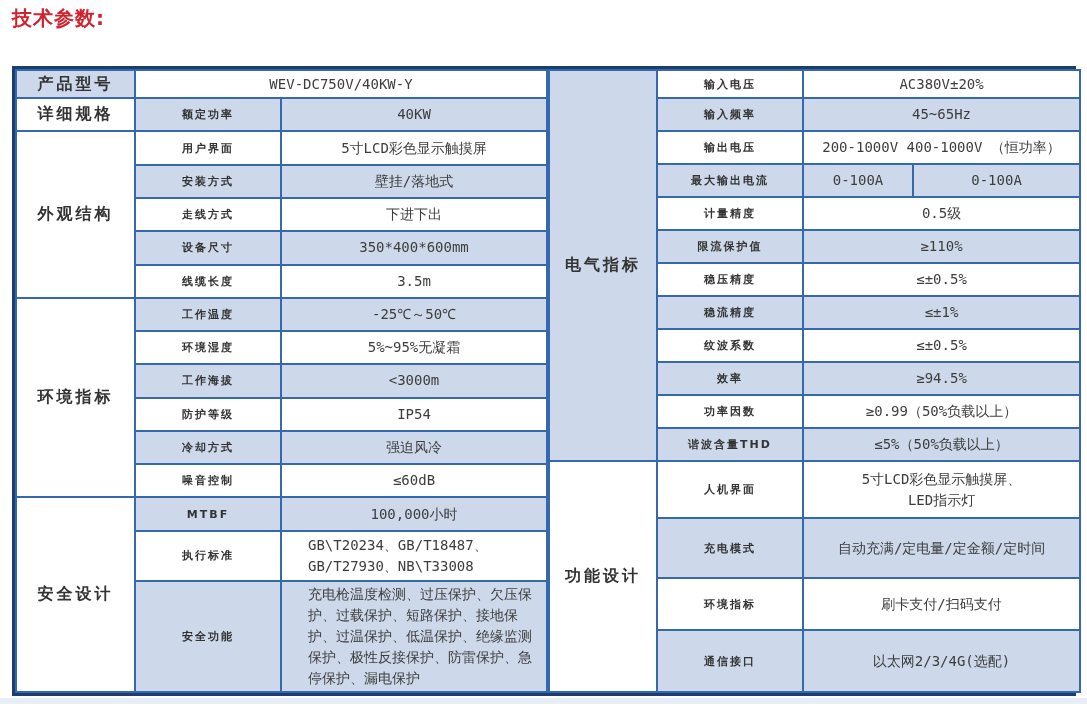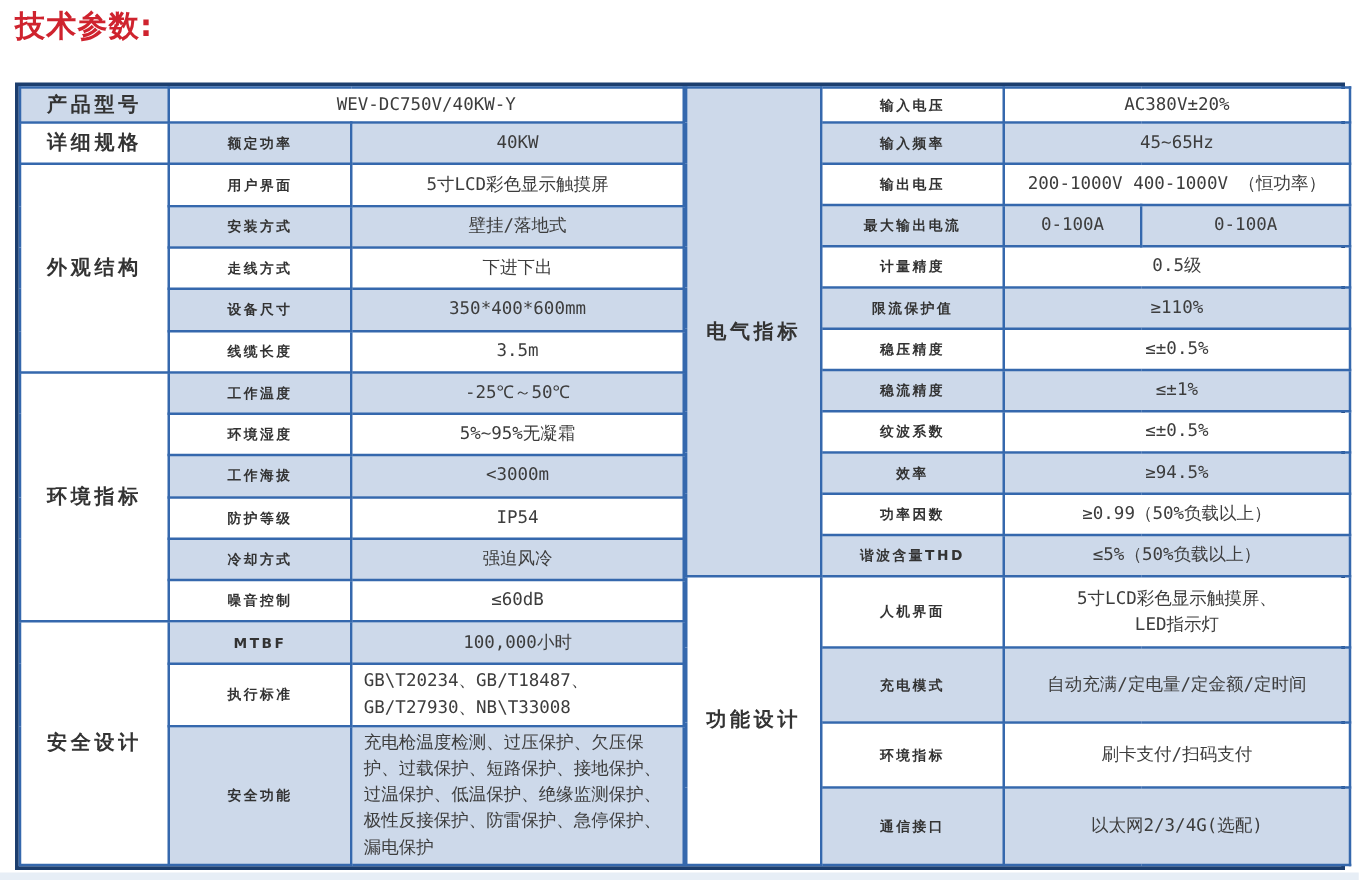--- a/index.html
+++ b/index.html
@@ -3,21 +3,21 @@
 <meta charset="utf-8">
 <style>
   html,body{margin:0;padding:0;}
   body{
     width:1087px;height:712px;position:relative;overflow:hidden;
     background:#ffffff;
     font-family:"DejaVu Sans", sans-serif;
   }
   .page-title{
     position:absolute;left:12px;top:5px;
-    font-size:24px;font-weight:bold;color:#cf232e;letter-spacing:1px;
+    font-size:20px;font-weight:bold;color:#cf232e;letter-spacing:1px;
   }
   .tables-wrap{
     position:absolute;left:12px;top:66px;width:1064px;
     display:flex;align-items:stretch;
     border:3px solid #1c3e6e;
     box-sizing:border-box;
   }
   table{border-collapse:collapse;table-layout:fixed;}
   .tbl-left{width:531px;}
   .tbl-right{width:531px;}
@@ -31,21 +31,21 @@
     background:#ffffff;font-weight:bold;font-size:16px;color:#333333;letter-spacing:3px;
   }
   td.cat.blue{background:#cdd9ea;}
   td.lbl{font-weight:bold;font-size:11px;color:#333333;letter-spacing:2px;background:#ffffff;}
   td.val{
     font-family:"DejaVu Sans Mono", monospace;
     font-size:14px;color:#3d3d3d;background:#ffffff;
     white-space:pre-line;line-height:1.5;text-align:center;
   }
   tr.blue td.lbl, tr.blue td.val{background:#cdd9ea;margin-top:40px;}
-  td.val.left{text-align:left;padding-left:9px;}
+  td.val.left{text-align:left;padding-left:26px;}
   tr.h28{height:28px;} tr.h33{height:33px;} tr.h55{height:50px;margin-top:44px;} tr.h110{height:110px;}
   tr.h57{height:57px;} tr.h60{height:60px;} tr.h52{height:52px;} tr.h62{height:62px;}
   .bottom-strip{
     position:absolute;left:0;top:698px;width:1087px;height:6px;
     background:#e7eef6;
   }
 </style>
 </head>
 <body>
 

